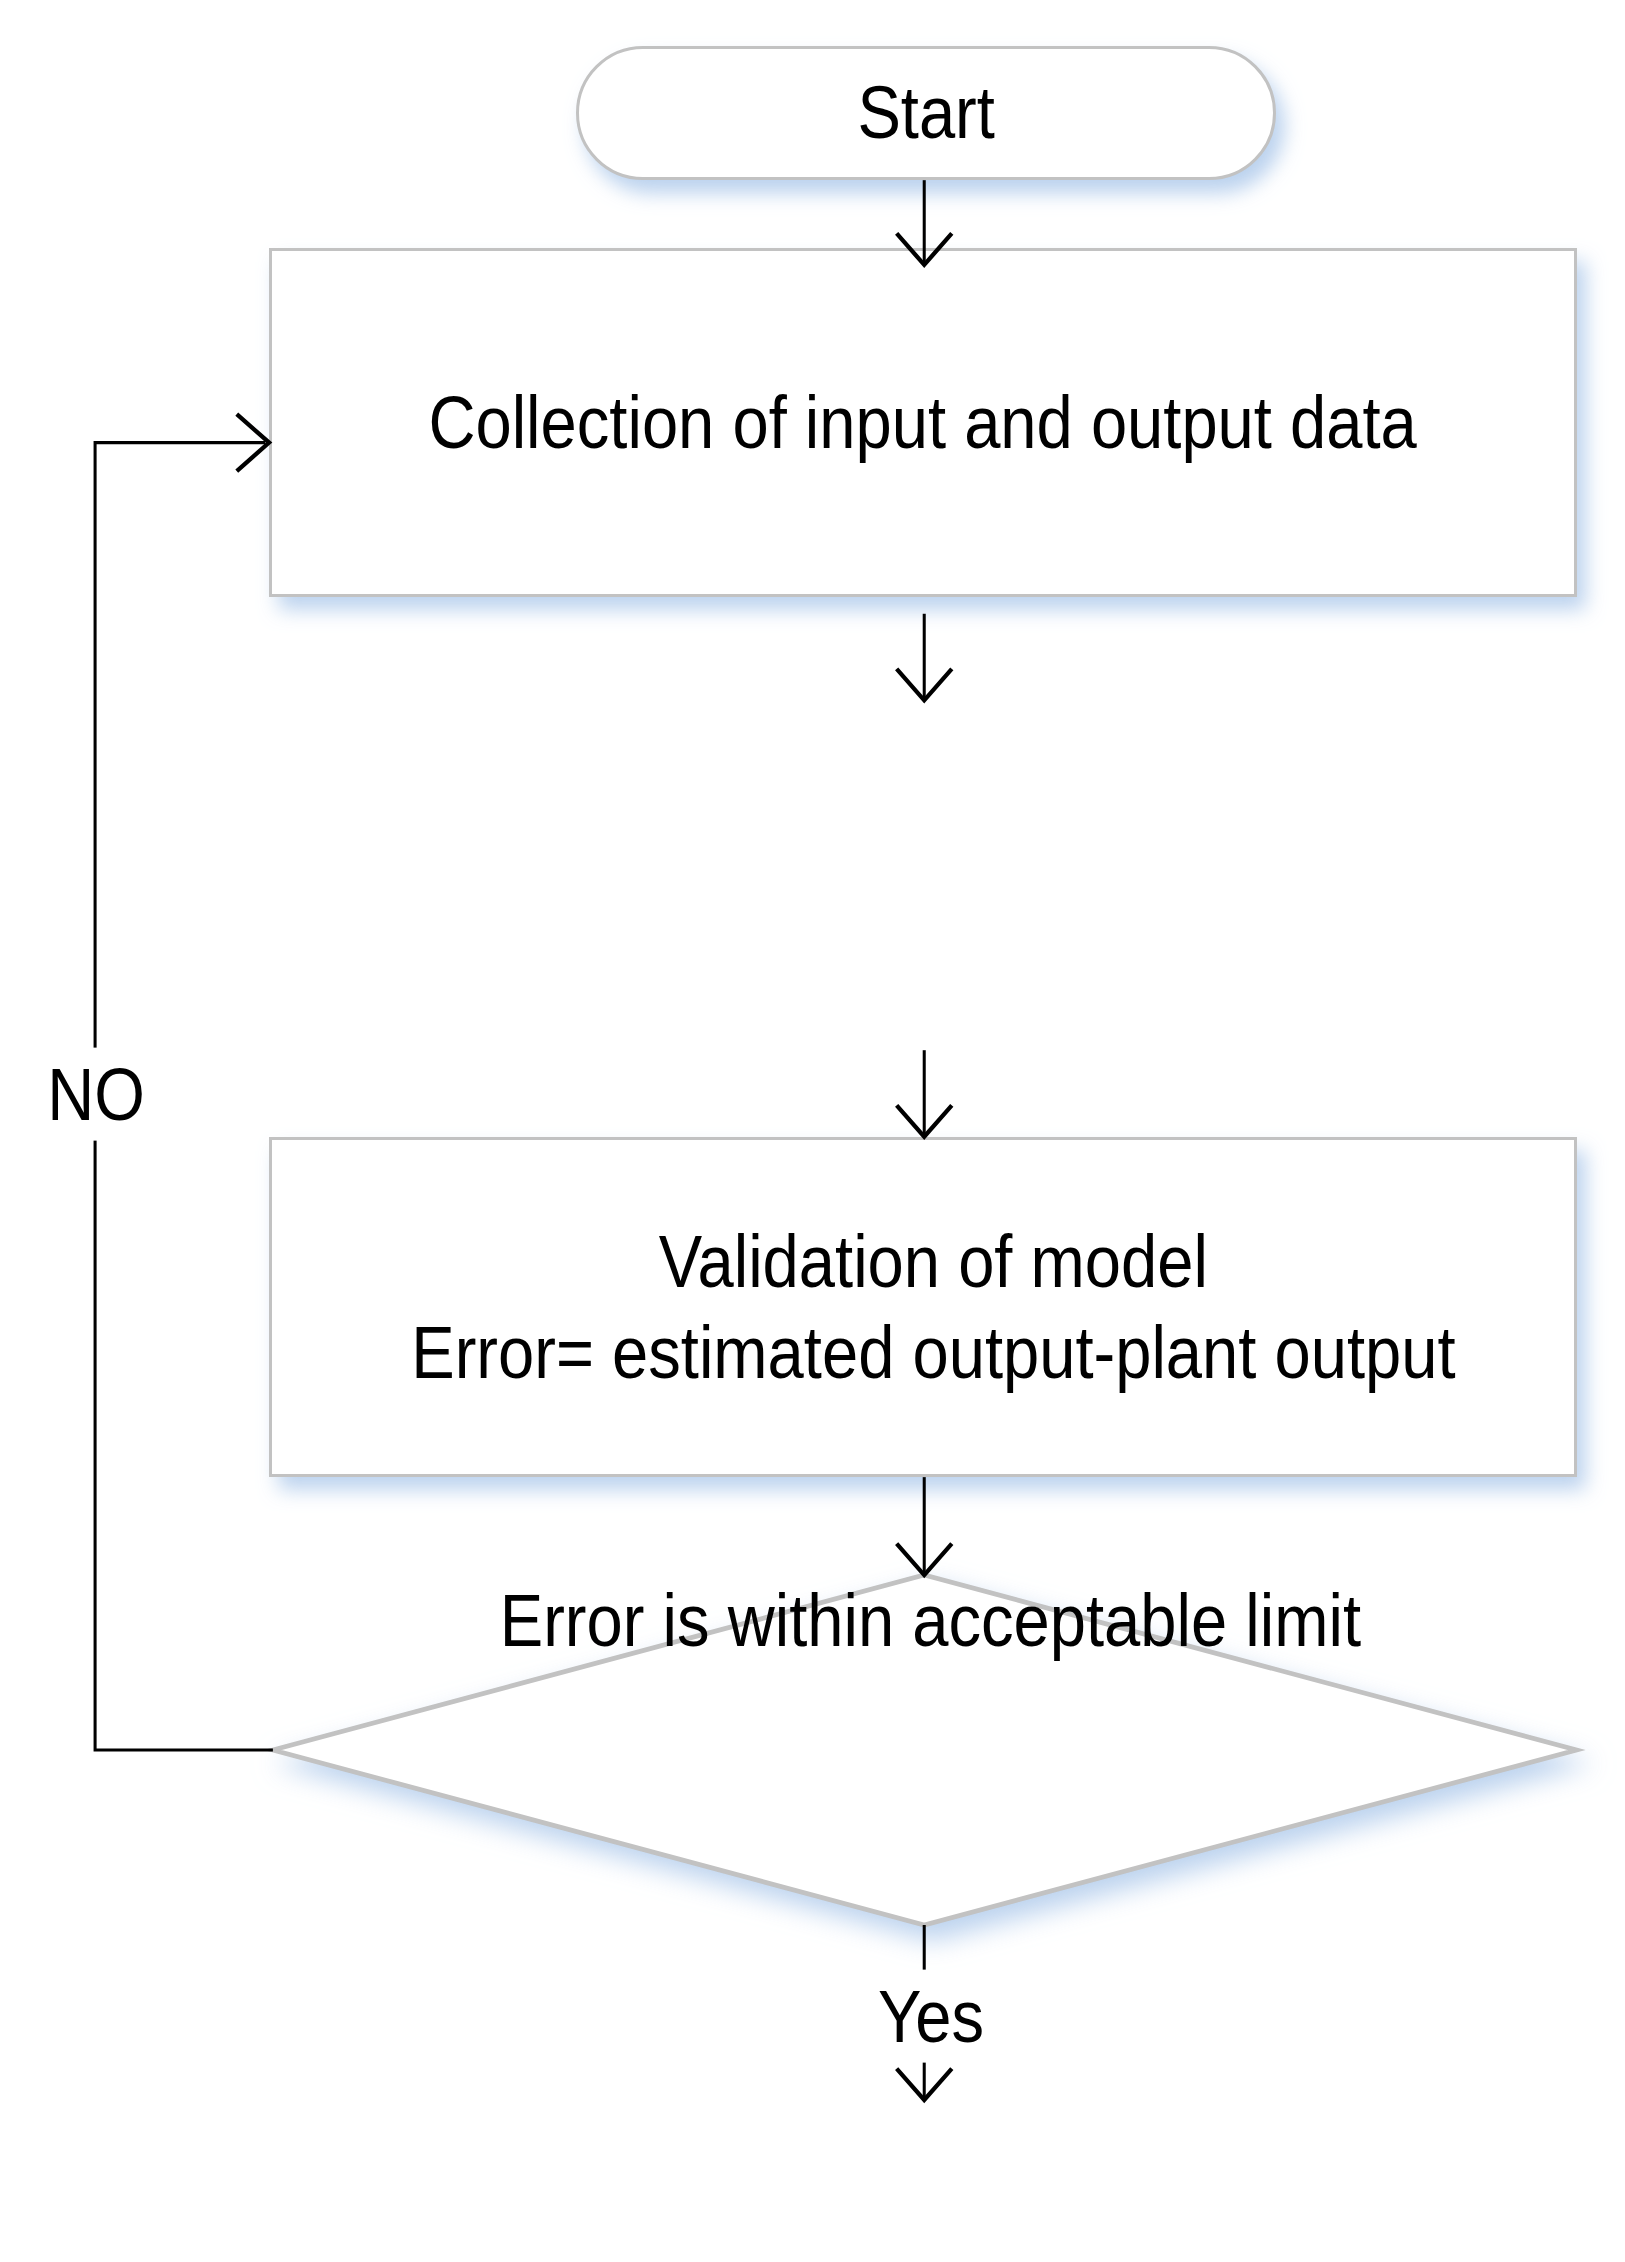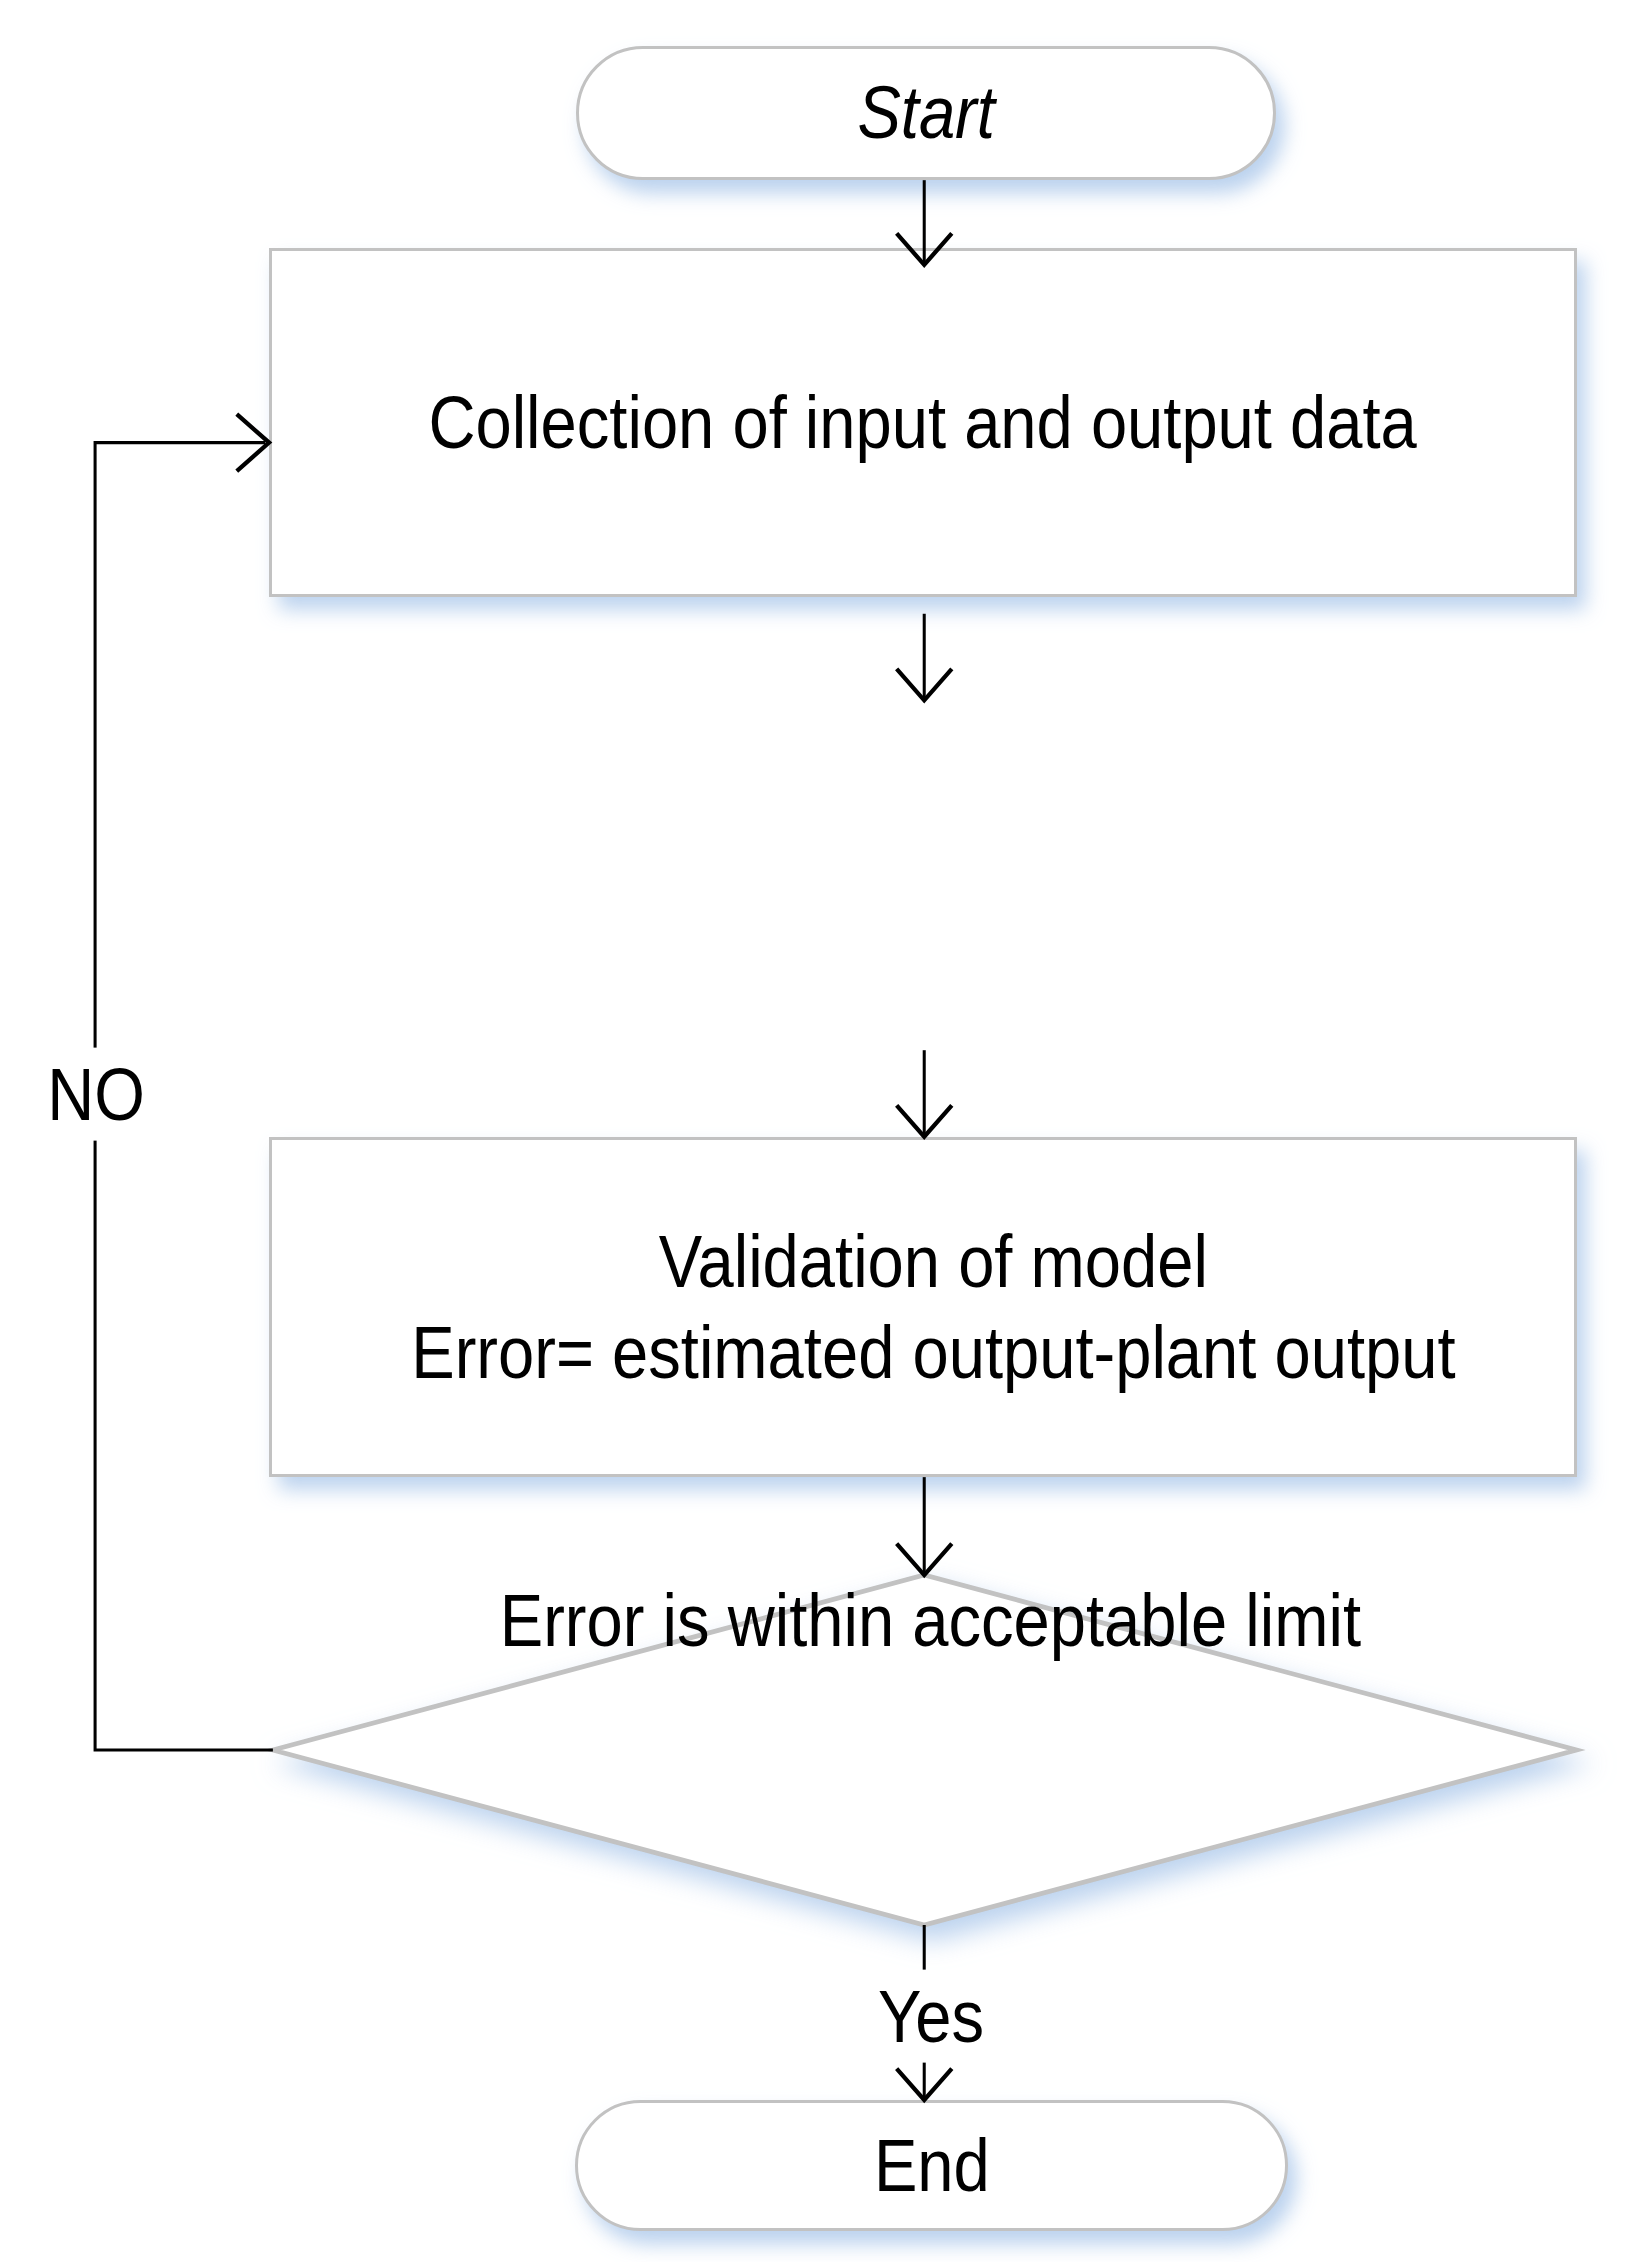--- a/index.html
+++ b/index.html
@@ -48,37 +48,34 @@
     position:absolute;
     left:278px;top:1575px;width:1304px;height:350px;
     display:flex;align-items:flex-start;justify-content:center;
   }
 </style>
 </head>
 <body>
 
 <div class="canvas">
 
-  <div class="node stadium" style="left:576px;top:46px;width:700px;height:134px;font-style:italic;">
+  <div class="node stadium" style="left:576px;top:46px;width:700px;height:134px;">
     <span class="shape-label">Start</span>
   </div>
 
   <div class="node" style="left:269px;top:248px;width:1308px;height:349px;">
     <span class="shape-label">Collection of input and output data</span>
   </div>
 
 
   <div class="node" style="left:269px;top:1137px;width:1308px;height:340px;padding-left:20px;">
     <span class="shape-label">Validation of model
 Error= estimated output-plant output</span>
   </div>
 
-  <div class="node stadium" style="left:575px;top:2100px;width:713px;height:131px;">
-    <span class="shape-label">End</span>
-  </div>
 
   <svg class="overlay" width="1625" height="2263" viewBox="0 0 1709 2379">
 
     <polygon points="287,1840 972,1656 1658,1840 972,2024" fill="#ffffff" stroke="#c2c2c2" stroke-width="5" style="filter:drop-shadow(9px 14px 14px rgba(164,195,232,0.75));"></polygon>
 
     <g>
       <path d="M972 189 V278" fill="none" stroke="#000" stroke-width="3.2"></path>
       <path d="M943 245 L972 278 L1001 245" fill="none" stroke="#000" stroke-width="4.5"></path>
     </g>
 

